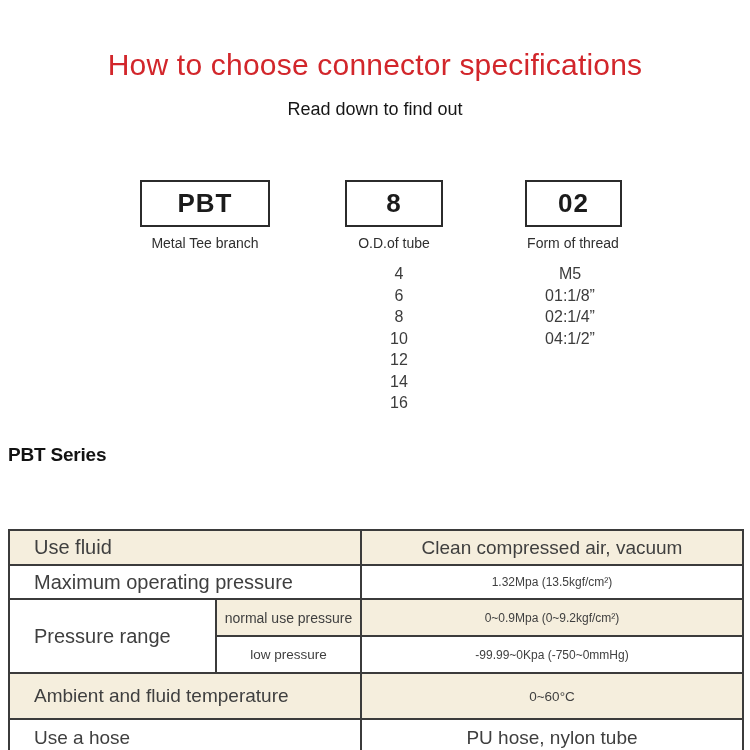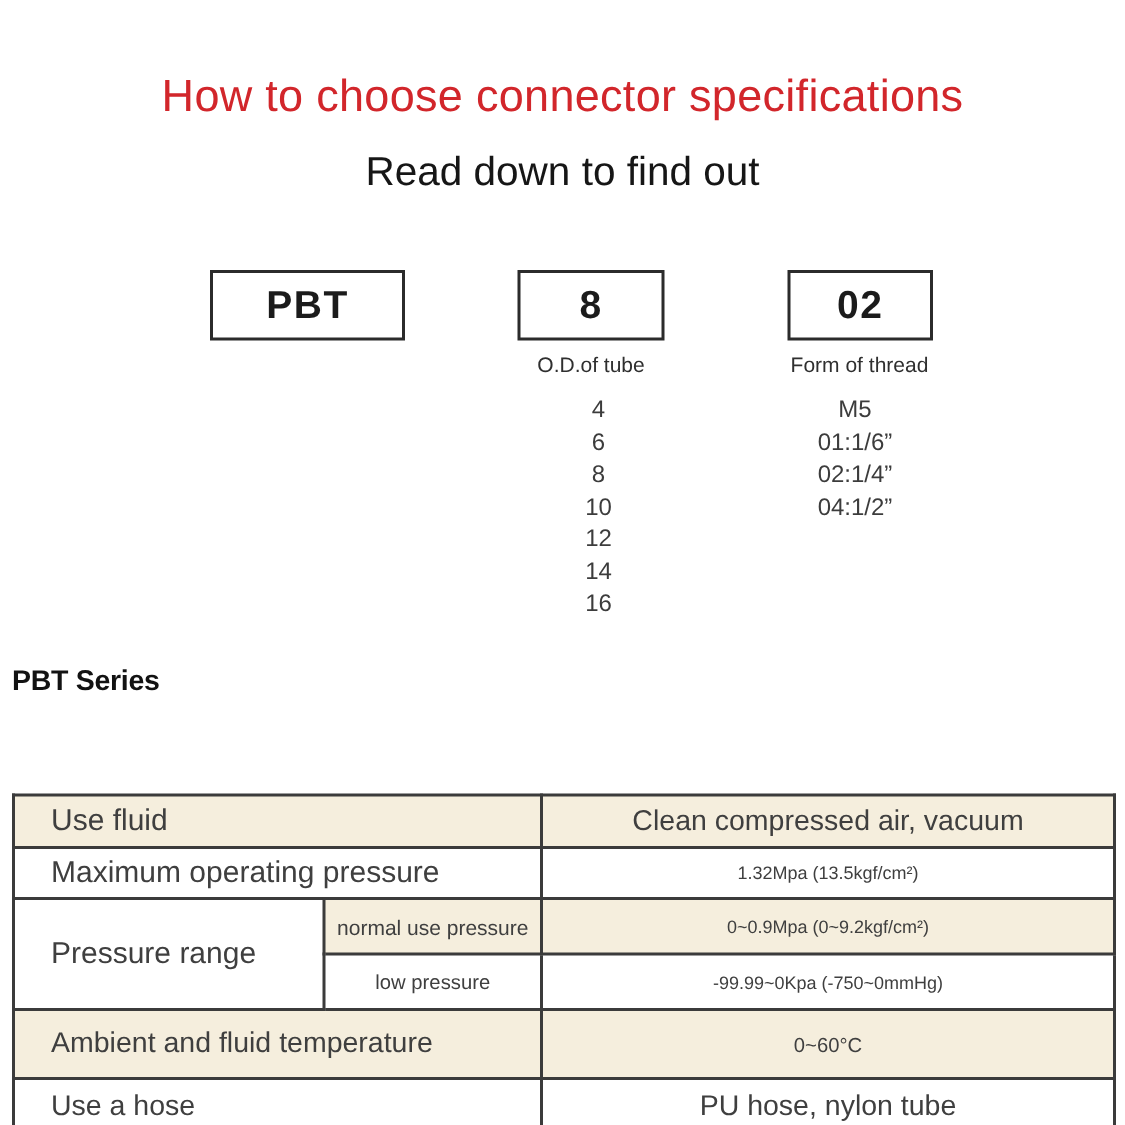--- a/index.html
+++ b/index.html
@@ -18,21 +18,21 @@
     top: 48px; left: 0; width: 100%;
     text-align: center;
     font-size: 30px;
     color: #d2262b;
     letter-spacing: 0.2px;
   }
   .subtitle {
     position: absolute;
     top: 99px; left: 0; width: 100%;
     text-align: center;
-    font-size: 27px;
+    font-size: 18px;
     color: #161616;
   }
 
   .code-box {
     position: absolute;
     top: 180px;
     height: 47px;
     border: 2px solid #2b2b2b;
     background: #ffffff;
     display: flex;
@@ -125,36 +125,37 @@
   <div class="code-box box-1">
     <span>PBT</span>
   </div>
   <div class="code-box box-2">
     <span>8</span>
   </div>
   <div class="code-box box-3">
     <span>02</span>
   </div>
 
+  <div class="caption cap-1">Metal Tee branch</div>
   <div class="caption cap-2">O.D.of tube</div>
   <div class="caption cap-3">Form of thread</div>
 
   <div class="option-list od-list">
     <div class="opt">4</div>
     <div class="opt">6</div>
     <div class="opt">8</div>
     <div class="opt">10</div>
     <div class="opt">12</div>
     <div class="opt">14</div>
     <div class="opt">16</div>
   </div>
 
   <div class="option-list thread-list">
     <div class="opt">M5</div>
-    <div class="opt">01:1/6”</div>
+    <div class="opt">01:1/8”</div>
     <div class="opt">02:1/4”</div>
     <div class="opt">04:1/2”</div>
   </div>
 
   <div class="series-heading">PBT Series</div>
 
   <table class="specs">
     <colgroup>
       <col style="width:207px">
       <col style="width:145px">

